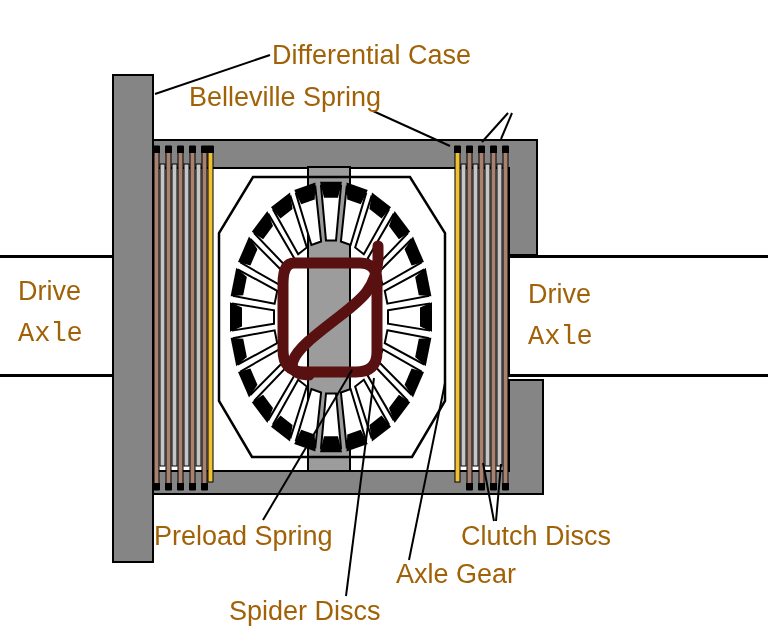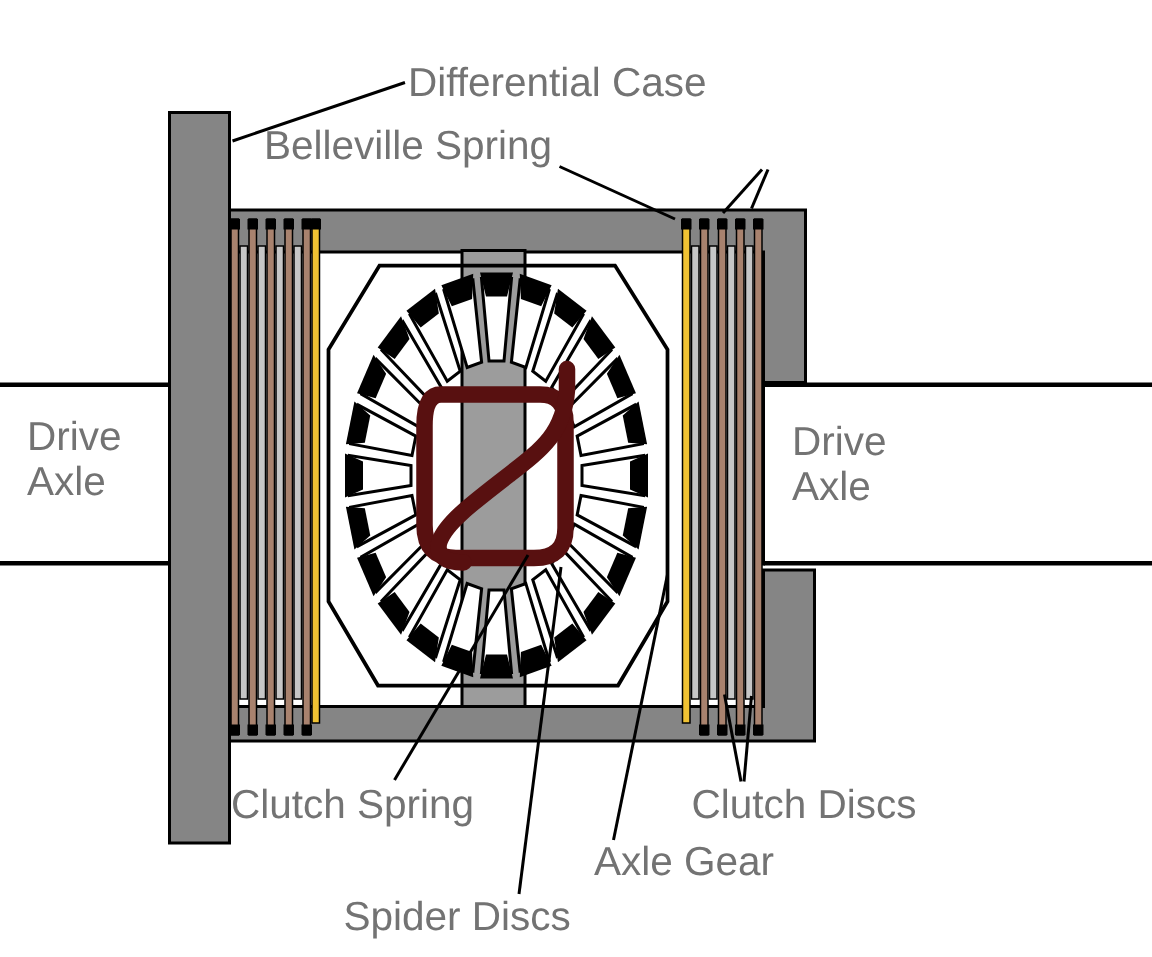--- a/index.html
+++ b/index.html
@@ -2,24 +2,24 @@
 <html style="--case-gray: #858585; --shaft-gray: #9C9C9C; --clutch-disc-brown: #A8826E; --clutch-plate-gray: #C6C6C6; --belleville-yellow: #F0C233; --preload-maroon: #581010; --outline-black: #000000; --background: #FFFFFF;"><head>
 <meta charset="utf-8">
 <style>
   html,body{margin:0;padding:0;background:#fff;}
   .stage{
     position:relative;width:768px;height:638px;background:var(--background,#fff);
     font-family:"Liberation Sans",sans-serif;overflow:hidden;
   }
   .stage svg{position:absolute;left:0;top:0;}
   .lbl{
-    position:absolute;font-size:27px;line-height:30px;color:#737373;
+    position:absolute;font-size:27px;line-height:30px;color:#a16207;
     white-space:nowrap;letter-spacing:0px;
   }
-  .lbl .l2{display:block;}
+  .lbl .l2{display:block;margin-top:13px;font-family:Liberation Mono, monospace;}
   
   .case{fill:var(--case-gray,#858585);stroke:var(--outline-black,#000);stroke-width:2;}
   .axle-line{fill:var(--outline-black,#000);}
   .shaft{fill:var(--shaft-gray,#9C9C9C);stroke:var(--outline-black,#000);stroke-width:2;}
   .octagon{fill:none;stroke:var(--outline-black,#000);stroke-width:2.5;}
   .tooth-body{fill:#fff;stroke:var(--outline-black,#000);stroke-width:2;}
   .tooth-tip{fill:var(--outline-black,#000);}
   .disc{fill:var(--clutch-disc-brown,#A8826E);stroke:var(--outline-black,#000);stroke-width:1;}
   .plate{fill:var(--clutch-plate-gray,#C6C6C6);stroke:var(--outline-black,#000);stroke-width:1;}
   .belleville{fill:var(--belleville-yellow,#F0C233);stroke:var(--outline-black,#000);stroke-width:1;}
@@ -150,29 +150,29 @@
       <path class="leader" d="M512,113 L501,139"></path>
       <path class="leader" d="M263,520 L352,370"></path>
       <path class="leader" d="M346,596 L374,378"></path>
       <path class="leader" d="M409,560 L445,383"></path>
       <path class="leader" d="M494,521 L483,463"></path>
       <path class="leader" d="M496,521 L501,464"></path>
     </g>
   </svg>
 
   <div class="lbl" style="left:272px;top:40px">Differential Case</div>
-  <div class="lbl" style="left:176px;top:82px">Belleville Spring</div>
+  <div class="lbl" style="left:189px;top:82px">Belleville Spring</div>
 
   <div class="lbl" style="left:18px;top:276px">
     <span>Drive</span>
     <span class="l2">Axle</span>
   </div>
 
   <div class="lbl" style="left:528px;top:279px">
     <span>Drive</span>
     <span class="l2">Axle</span>
   </div>
 
-  <div class="lbl" style="left:154px;top:521px">Clutch Spring</div>
+  <div class="lbl" style="left:154px;top:521px">Preload Spring</div>
   <div class="lbl" style="left:461px;top:521px">Clutch Discs</div>
   <div class="lbl" style="left:396px;top:559px">Axle Gear</div>
   <div class="lbl" style="left:229px;top:596px">Spider Discs</div>
 </div>
 
 </body></html>

